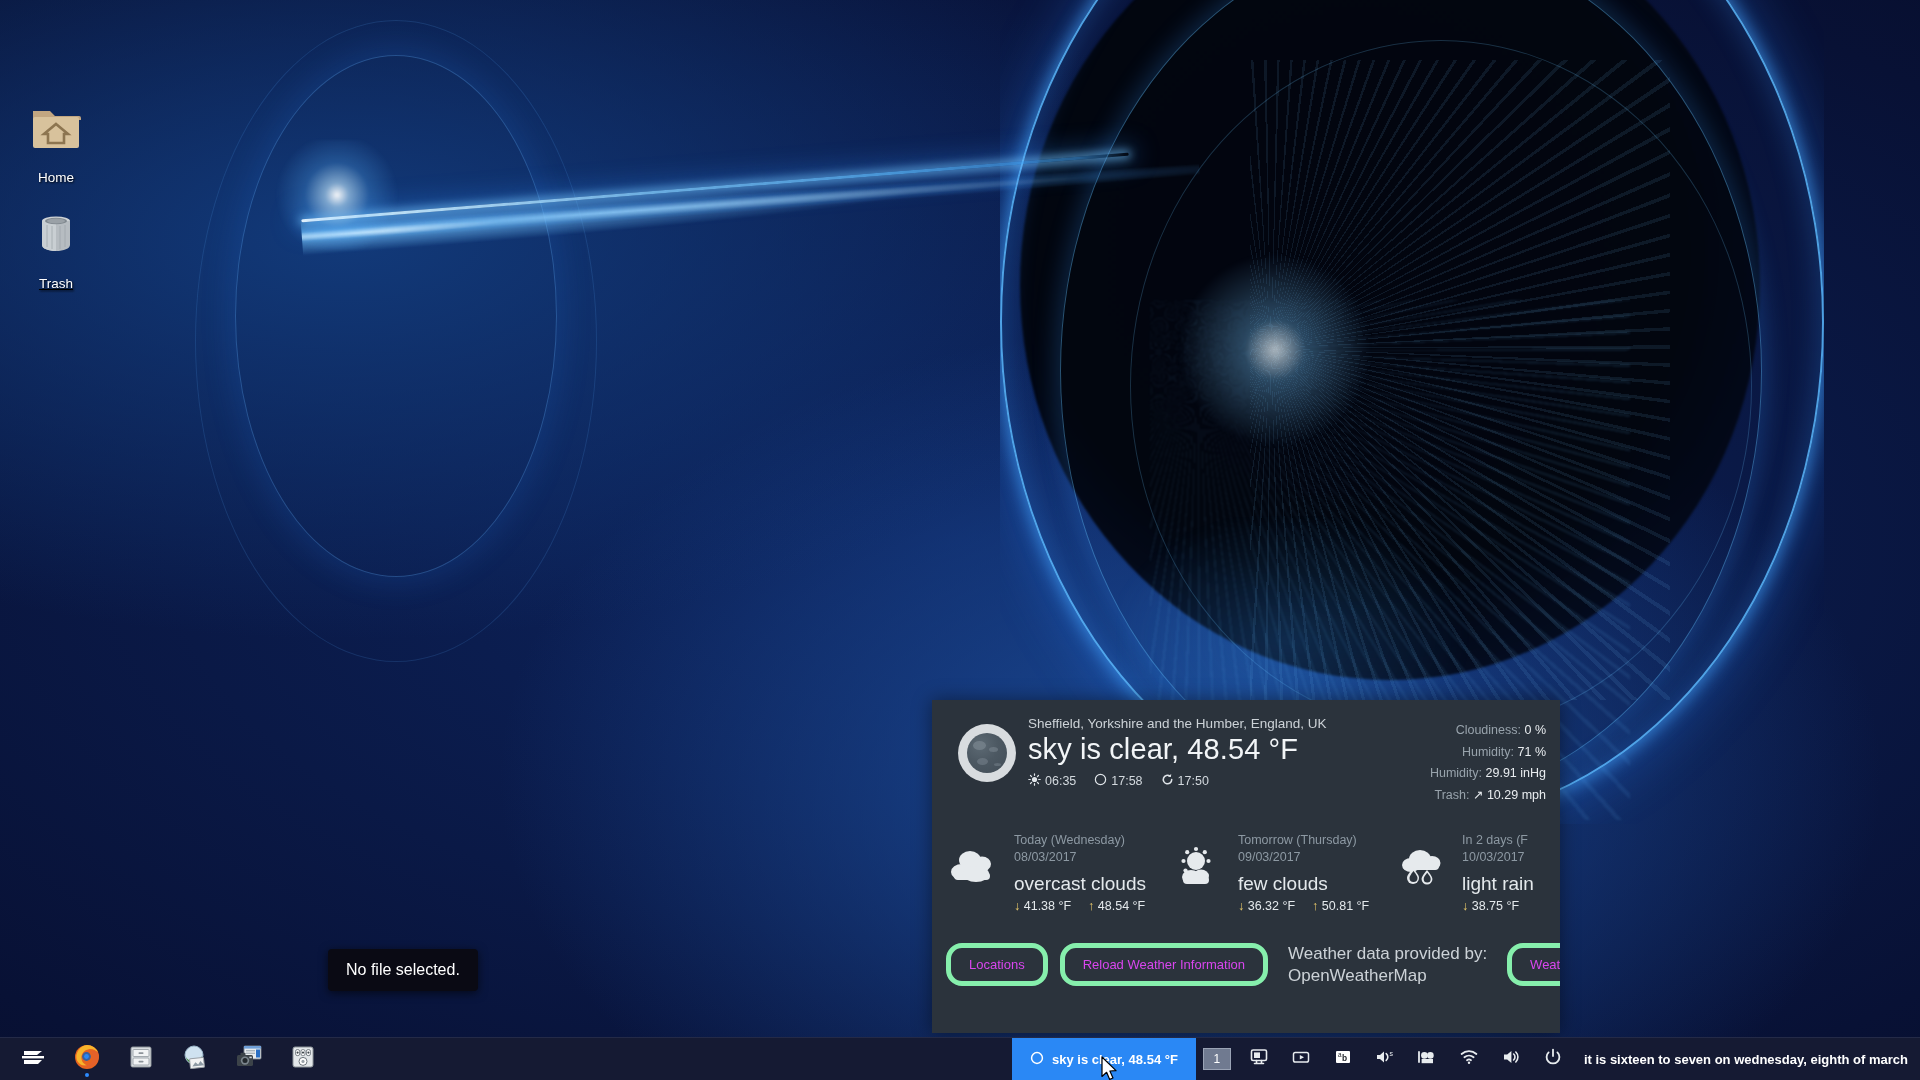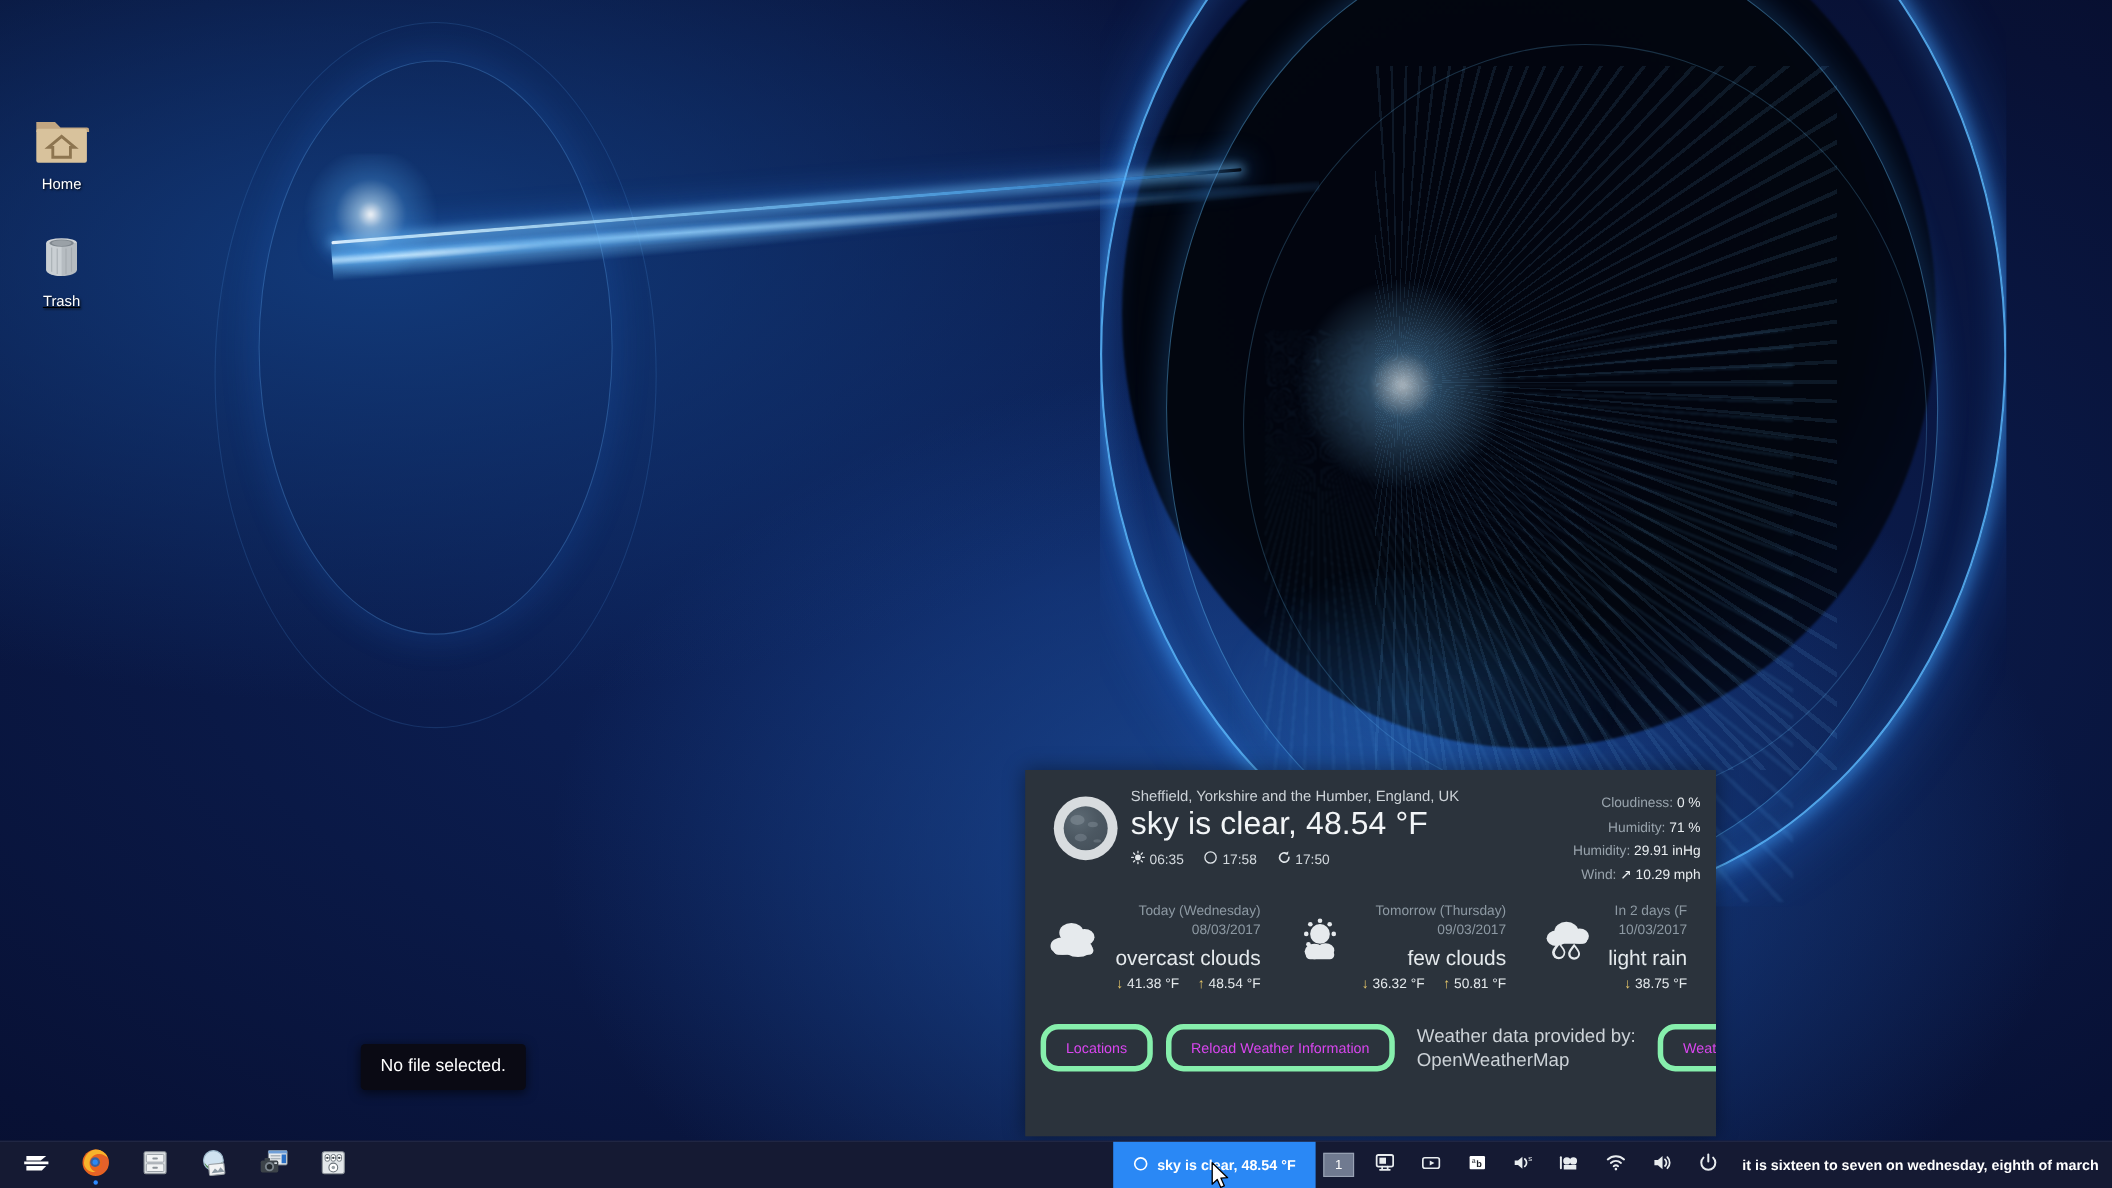--- a/index.html
+++ b/index.html
@@ -147,21 +147,21 @@
   
   .desk-icon {
     position: absolute;
     width: 96px;
     text-align: center;
     cursor: default;
   }
   .desk-icon .glyph { height: 52px; display: block; }
   .desk-icon .label {
     display: block;
-    margin-top: 5px;
+    margin-top: 15px;
     color: #ffffff;
     font-size: 13.5px;
     text-shadow: 1px 1px 2px rgba(0,0,0,0.9);
     line-height: 1.1;
   }
   #icon-home { left: 8px; top: 104px; }
   #icon-trash { left: 8px; top: 210px; text-decoration: underline; }
 
   
   #file-tooltip {
@@ -253,23 +253,22 @@
     line-height: 1.72;
     white-space: nowrap;
   }
   .wx-stats .k { color: #98a3ac; }
   .wx-stats .v { color: #e9edf0; }
 
   .wx-forecast {
     position: relative;
     display: flex;
     padding: 0 14px;
-    margin-top: 4px;
+    margin-top: 16px;
     overflow: hidden;
-    text-align: right;
   }
   .wx-card {
     display: flex;
     align-items: flex-start;
     width: 224px;
     flex: 0 0 224px;
     gap: 8px;
   }
   .wx-card .ic { flex: 0 0 auto; width: 60px; padding-top: 16px; }
   .wx-card .txt { padding-top: 2px; }
@@ -473,21 +472,21 @@
         </div>
         <div>
           <span class="k">Humidity:</span>
           <span class="v">71 %</span>
         </div>
         <div>
           <span class="k">Humidity:</span>
           <span class="v">29.91 inHg</span>
         </div>
         <div>
-          <span class="k">Wind:</span>
+          <span class="k">Trash:</span>
           <span class="v">↗</span>
           <span class="v">10.29 mph</span>
         </div>
       </div>
     </div>
 
     <div class="wx-forecast">
 
       <div class="wx-card">
         <div class="ic">

